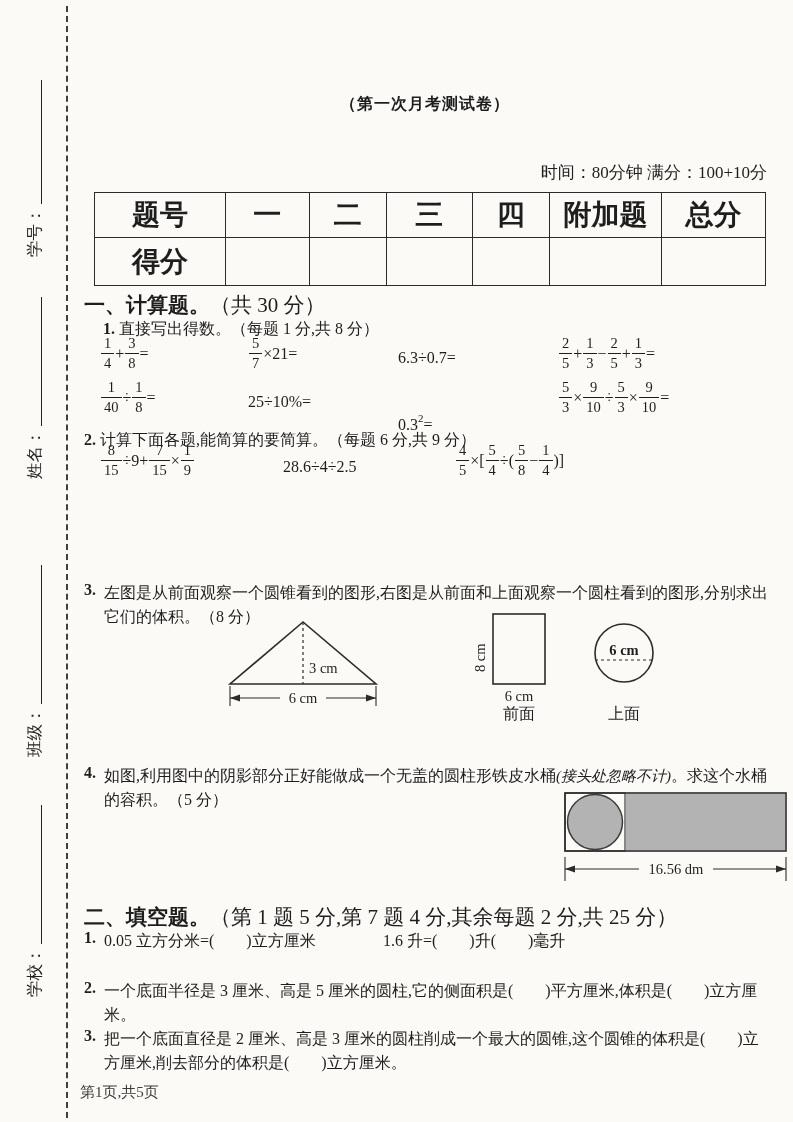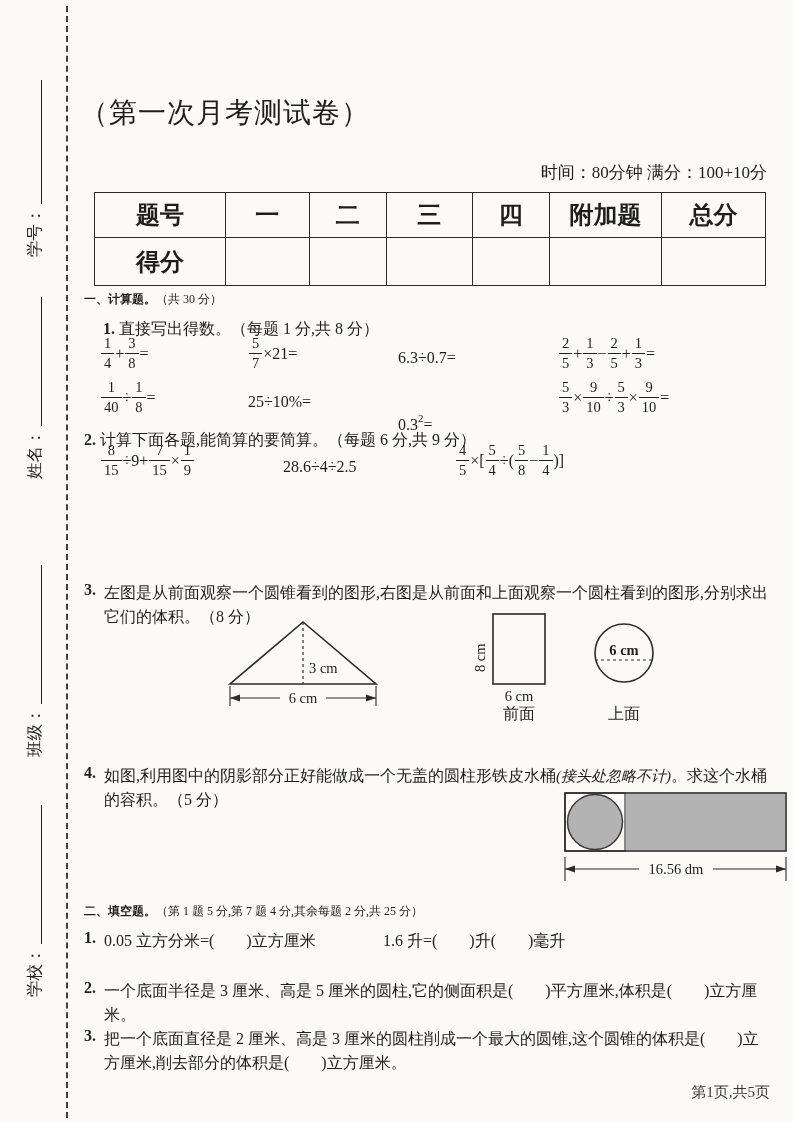--- a/index.html
+++ b/index.html
@@ -12,32 +12,32 @@
   .abs{position:absolute;}
   
   .cut-line{position:absolute; left:66px; top:6px; height:1112px; width:0;
     border-left:2.5px dashed #3f3f3f;}
   .vfield{position:absolute; transform:rotate(-90deg); transform-origin:0 0;
     display:flex; align-items:flex-end; font-size:16.5px; color:#222; white-space:nowrap;}
   .vfield .vline{flex:1; border-bottom:1.6px solid #222; margin:0 0 4px 3px; height:1px;}
   
   .title{top:26px; left:80px; width:690px; text-align:center;
     font-size:35px; font-weight:700; letter-spacing:1px;}
-  .subtitle{top:94px; left:80px; width:690px; text-align:left;
-    font-size:28px; font-weight:400; letter-spacing:1px;}
+  .subtitle{top:94px; left:80px; width:690px; text-align:center;
+    font-size:16px; font-weight:700; letter-spacing:1px;}
   .time-info{top:161px; left:80px; width:687px; text-align:right; font-size:17px;}
   
   table.score{position:absolute; left:94px; top:192px; width:672px;
     border-collapse:collapse; table-layout:fixed; background:transparent;}
   table.score td{border:1.4px solid #2b2b2b; text-align:center;
-    font-size:24px; font-weight:600; padding:0;}
+    font-size:28px; font-weight:600; padding:0;}
   table.score tr.hdr td{height:44px;}
   table.score tr.scr td{height:47px;}
   
-  .h-sec{font-size:12px;}
+  .h-sec{font-size:21px;}
   .h-sec b{font-weight:700;}
   .q-num{font-weight:700; font-size:16px;}
   .txt{font-size:16px; line-height:24px;}
   .para{width:668px;}
   .pre{white-space:pre-wrap;}
   .em-note{font-style:italic; font-size:15px;}
   
   .math{white-space:nowrap; font-size:16px;}
   .math .tk{vertical-align:middle;}
   .frac{display:inline-block; text-align:center; vertical-align:middle;
@@ -47,21 +47,21 @@
   sup{font-size:11px;}
   
   svg{display:block; overflow:visible;}
   svg text{font-family:"Liberation Serif","DejaVu Serif",serif; fill:#1e1e1e; font-size:14.5px;}
   svg text.cap{font-size:16px;}
   svg .st{stroke:#2b2b2b; stroke-width:1.6; fill:none;}
   svg .thin{stroke:#2b2b2b; stroke-width:1.1; fill:none;}
   svg .dash{stroke:#2b2b2b; stroke-width:1.2; fill:none; stroke-dasharray:3 3;}
   svg .arrow{fill:#2b2b2b; stroke:none;}
   svg .bgpad{fill:#fbfaf7; stroke:none;}
-  .footer{top:1083px; left:80px; width:690px; text-align:right; font-size:15px; color:#3a3a3a;}
+  .footer{top:1083px; left:80px; width:690px; text-align:left; font-size:15px; color:#3a3a3a;}
 </style>
 </head>
 <body>
 
 <div class="page">
 
   <div class="cut-line"></div>
 
   <div class="vfield" style="left:24px; top:257px; width:177px;">
     <span>学号：</span>

